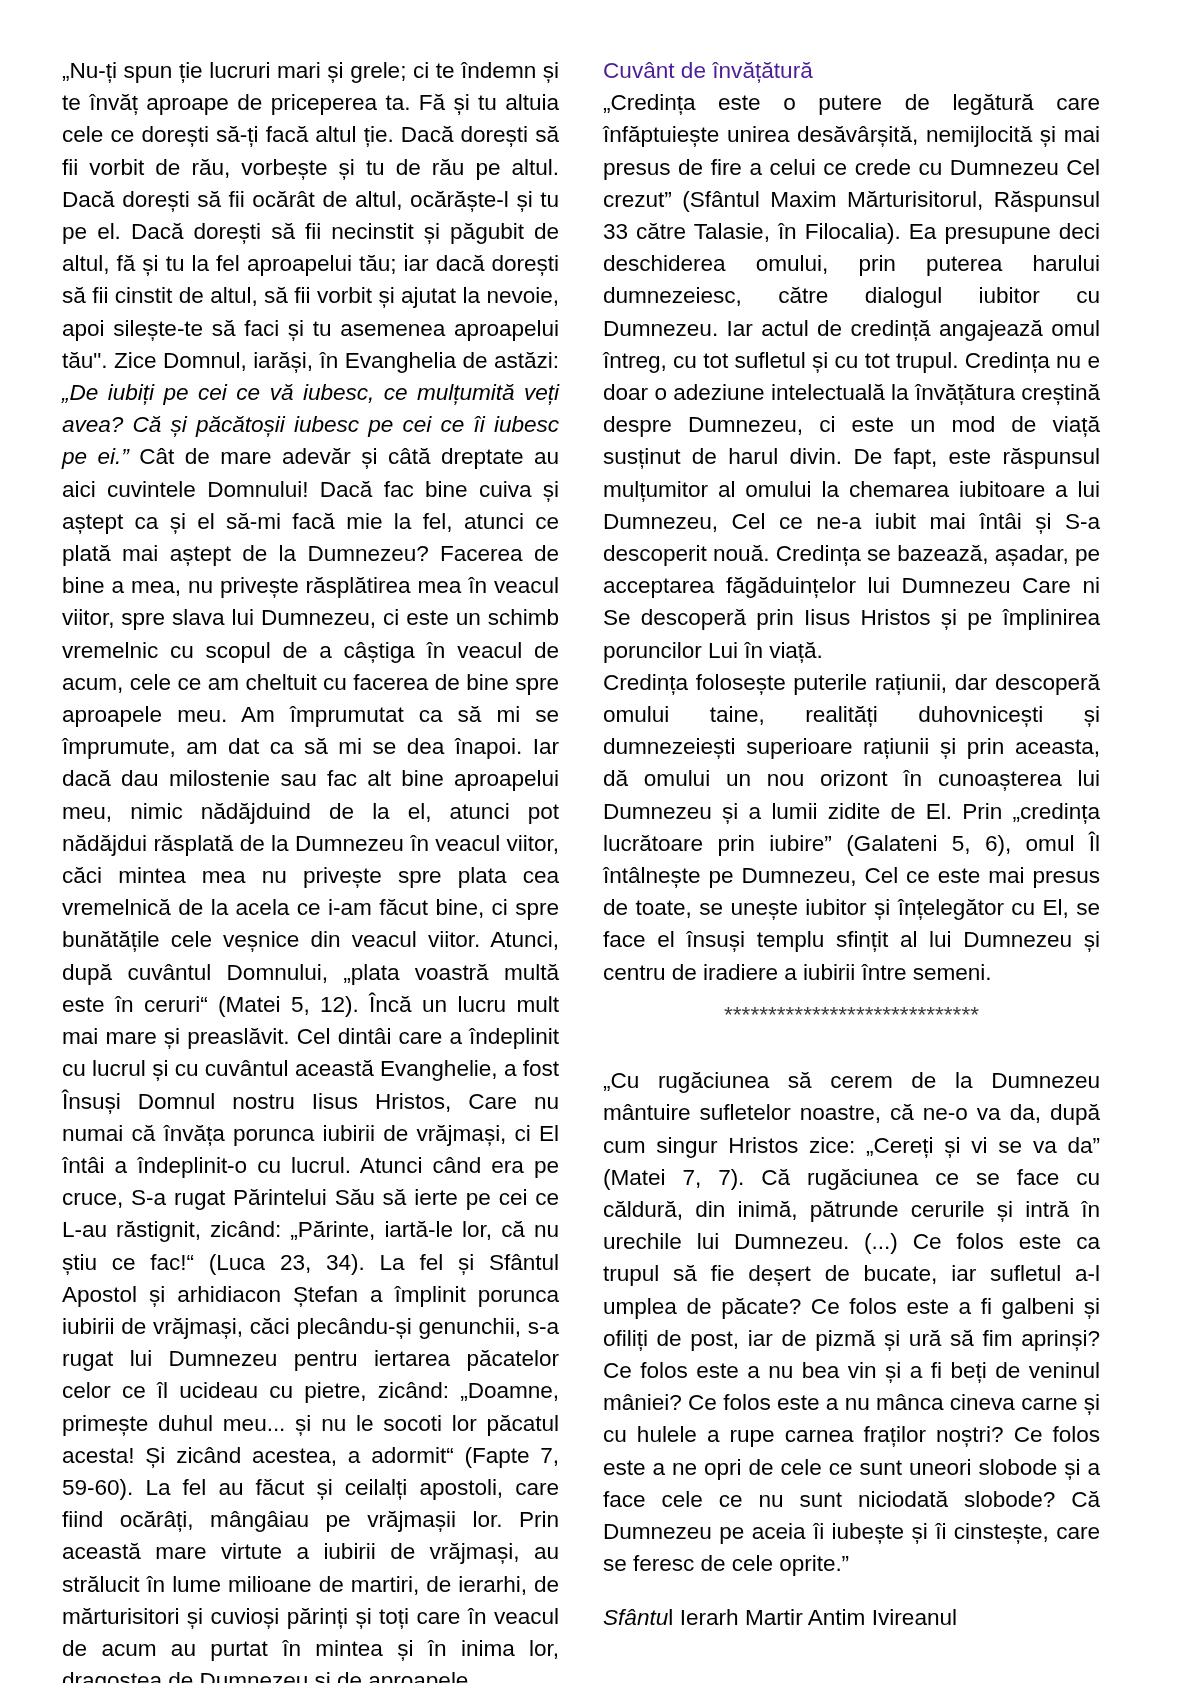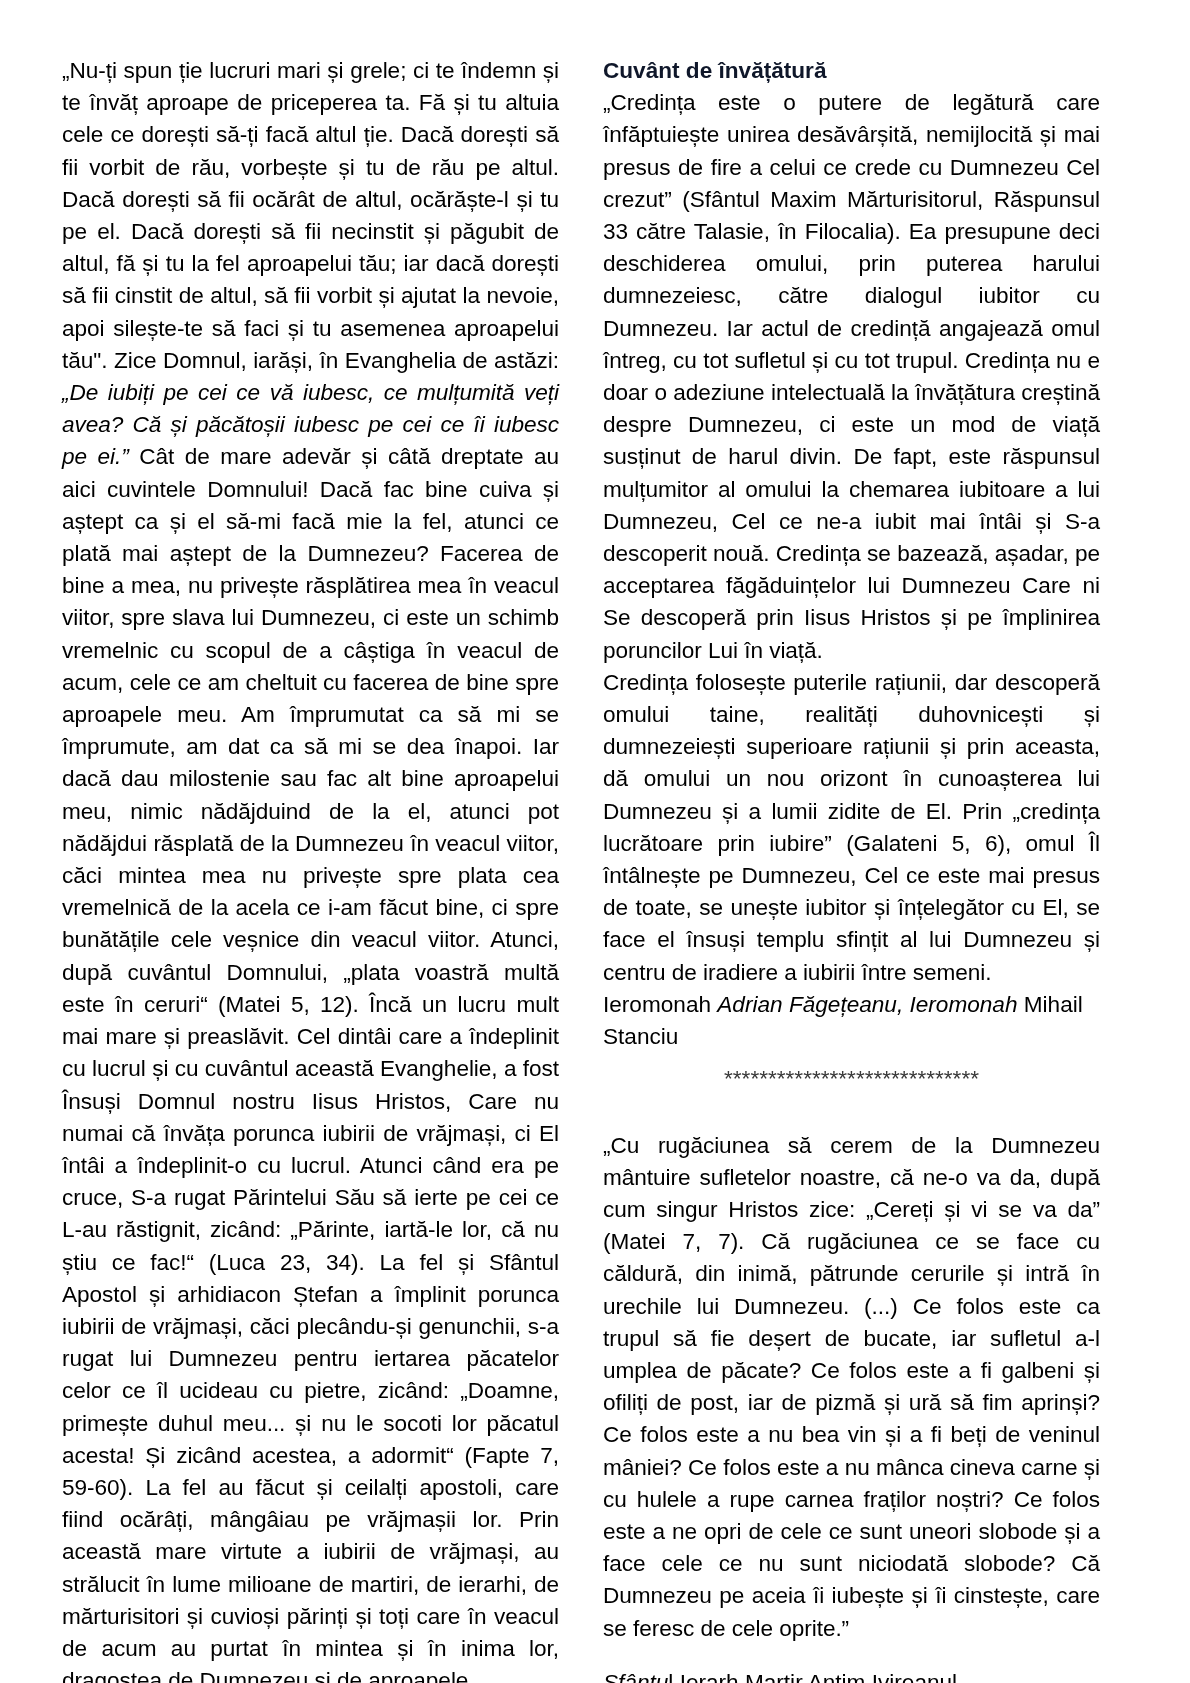--- a/index.html
+++ b/index.html
@@ -38,22 +38,22 @@
     text-justify: inter-word;
     font-size: 22.6px;
     line-height: 32.2px;
     letter-spacing: -0.05px;
     hyphens: none;
   }
   .heading-red {
     margin: 0 0 0 0;
     font-size: 22.6px;
     line-height: 32.2px;
-    font-weight: bold;
-    color: #0f172a;
+    font-weight: normal;
+    color: #4c1d95;
     text-align: left;
   }
   .sig {
     margin: 0;
     font-size: 22.6px;
     line-height: 32.2px;
     text-align: left;
   }
   .sig .it { font-style: italic; }
   .gap-sm { height: 10px; }
@@ -85,21 +85,20 @@
     </div>
 
     <div class="col">
 
       <h2 class="heading-red">Cuvânt de învățătură</h2>
 
       <p class="body"><span>„Credința este o putere de legătură care înfăptuiește unirea desăvârșită, nemijlocită și mai presus de fire a celui ce crede cu Dumnezeu Cel crezut” (Sfântul Maxim Mărturisitorul, Răspunsul 33 către Talasie, în Filocalia). Ea presupune deci </span><strong class="b">deschiderea</strong><span> omului, prin puterea harului dumnezeiesc, </span><strong class="b">către dialogul iubitor cu Dumnezeu</strong><span>. Iar actul de credință angajează omul întreg, cu tot sufletul și cu tot trupul. Credința nu e doar o adeziune intelectuală la învățătura creștină despre Dumnezeu, </span><strong class="b">ci este un mod de viață susținut de harul divin</strong><span>. De fapt, este răspunsul mulțumitor al omului la chemarea iubitoare a lui Dumnezeu, Cel ce ne-a iubit mai întâi și S-a descoperit nouă. Credința se bazează, așadar, pe acceptarea făgăduințelor lui Dumnezeu Care ni Se descoperă prin Iisus Hristos și pe împlinirea poruncilor Lui în viață.</span></p>
 
       <p class="body">Credința folosește puterile rațiunii, dar descoperă omului taine, realități duhovnicești și dumnezeiești superioare rațiunii și prin aceasta, dă omului un nou orizont în cunoașterea lui Dumnezeu și a lumii zidite de El. Prin „credința lucrătoare prin iubire” (Galateni 5, 6), omul Îl întâlnește pe Dumnezeu, Cel ce este mai presus de toate, se unește iubitor și înțelegător cu El, se face el însuși templu sfințit al lui Dumnezeu și centru de iradiere a iubirii între semeni.</p>
 
-      <p class="sig"><span>Ieromonah </span><span class="it">Adrian Făgețeanu, Ieromonah</span><span> Mihail Stanciu</span></p>
 
       <div class="gap-sm"></div>
 
       <p class="stars">*****************************</p>
 
       <div class="gap-lg"></div>
 
       <p class="body"><span>„Cu rugăciunea să cerem de la Dumnezeu mântuire sufletelor noastre, că ne-o va da, după cum singur Hristos zice: </span><strong class="b">„Cereți și vi se va da”</strong><span> (Matei 7, 7). </span><strong class="b">Că rugăciunea ce se face cu căldură, din inimă, pătrunde cerurile și intră în urechile lui Dumnezeu.</strong><span> (...) Ce folos este ca trupul să fie deșert de bucate, iar sufletul a-l umplea de păcate? </span><strong class="b">Ce folos este a fi galbeni și ofiliți de post, iar de pizmă și ură să fim aprinși? Ce folos este a nu bea vin și a fi beți de veninul mâniei? Ce folos este a nu mânca cineva carne și cu hulele a rupe carnea fraților noștri?</strong><span> Ce folos este a ne opri de cele ce sunt uneori slobode și a face cele ce nu sunt niciodată slobode? Că Dumnezeu pe aceia îi iubește și îi cinstește, care se feresc de cele oprite.”</span></p>
 
       <div class="gap-md"></div>

